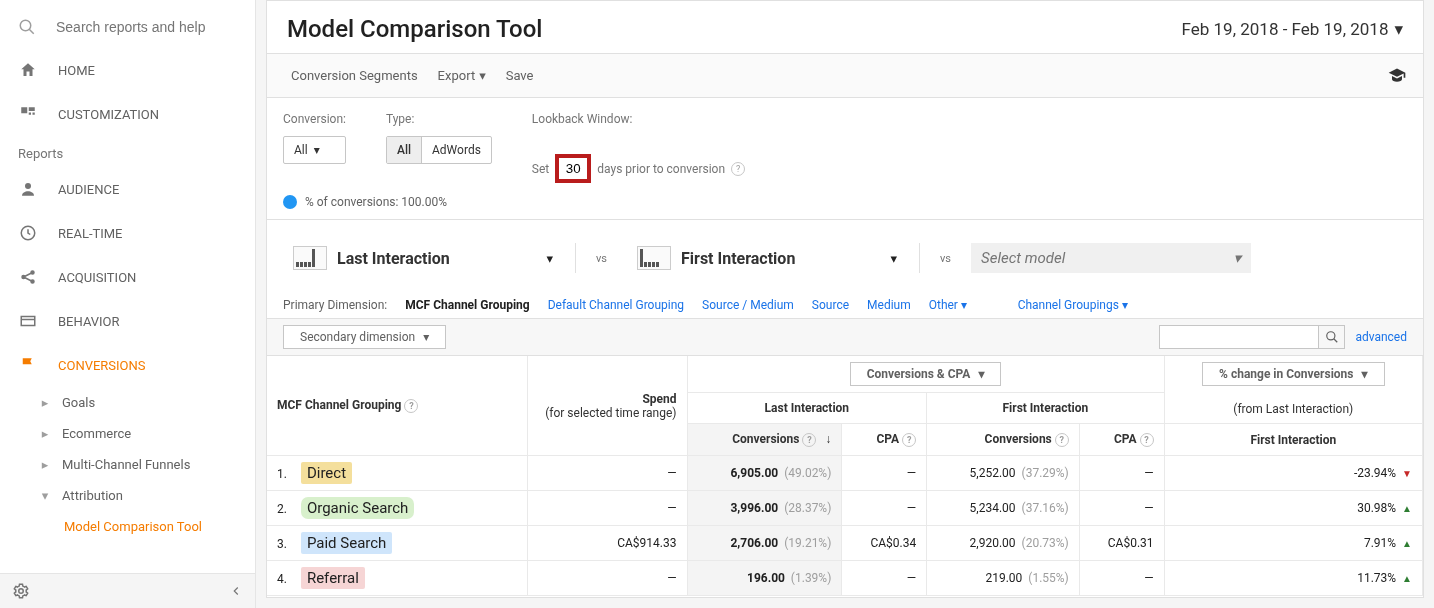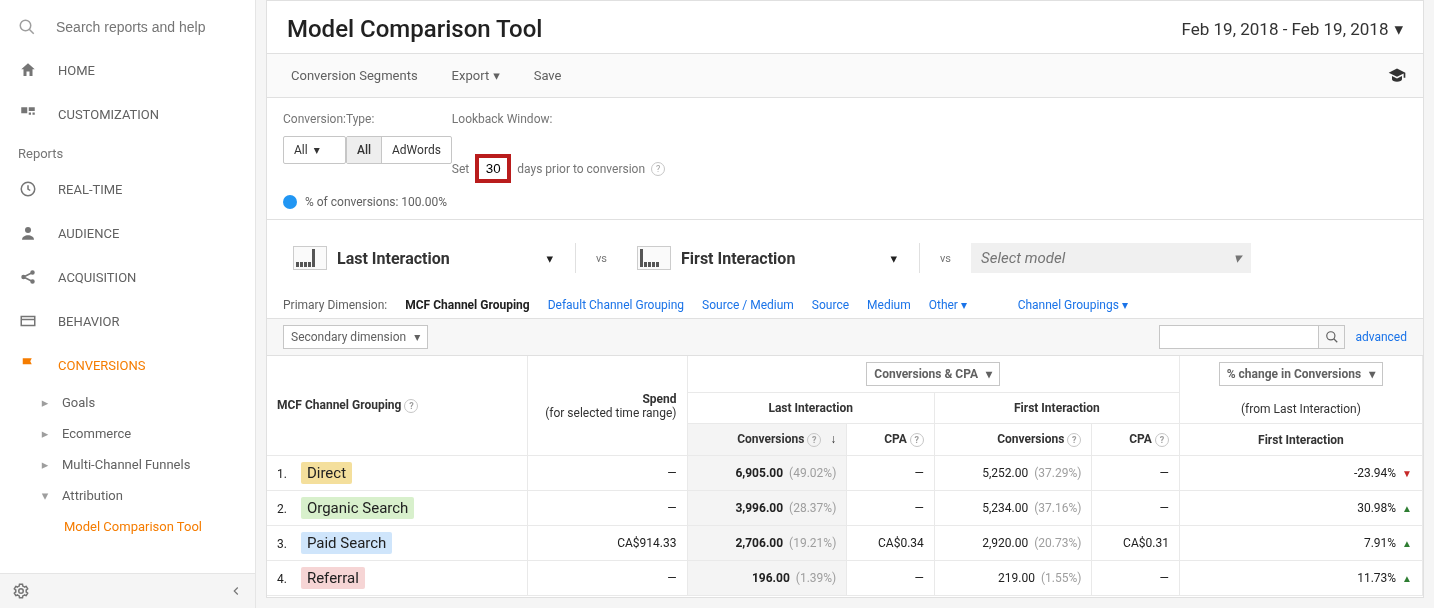--- a/index.html
+++ b/index.html
@@ -17,24 +17,24 @@
   .sub-item { display: flex; align-items: center; gap: 10px; padding: 8px 6px; color: #616161; font-size: 13px; cursor: pointer; }
   .sub-item .caret { width: 14px; display:flex; justify-content:center; color:#9e9e9e; }
   .sub-item.active { color: #f57c00; font-weight: 400; }
   .sub-sub { padding-left: 26px; }
   .sidebar-footer { margin-top: auto; border-top: 1px solid #e5e5e5; display: flex; align-items: center; justify-content: space-between; padding: 8px 12px; color: #757575; background: #f5f5f5; }
   .main { flex: 1; display: flex; flex-direction: column; background: #f5f5f5; }
   .content-card { background: #fff; margin: 0 10px 10px 10px; border: 1px solid #e0e0e0; flex:1; display:flex; flex-direction:column; }
   .title-row { display: flex; justify-content: space-between; align-items: center; padding: 14px 20px 10px; background:#fff; }
   .title-row h1 { font-size: 24px; font-weight: 500; color: #212121; }
   .date-range { display:flex; align-items:center; gap:6px; font-size:17px; color:#333; cursor:pointer; }
-  .toolbar { display: flex; align-items: center; padding: 10px 16px; border-top: 1px solid #e0e0e0; border-bottom: 1px solid #e0e0e0; color: #616161; gap: 18px; background:#fafafa; }
+  .toolbar { display: flex; align-items: center; padding: 10px 16px; border-top: 1px solid #e0e0e0; border-bottom: 1px solid #e0e0e0; color: #616161; gap: 4px; background:#fafafa; }
   .toolbar .tb-item { padding: 4px 8px; cursor: pointer; display:flex; align-items:center; gap:4px; }
   .toolbar .grad-icon { margin-left:auto; }
-  .config-row { display:flex; padding: 14px 16px 6px; color:#757575; font-size:12px; align-items:flex-start;}
+  .config-row { display:flex; padding: 14px 16px 6px; gap: 40px; color:#757575; font-size:12px; align-items:flex-start;}
   .config-group { display:flex; flex-direction:column; gap:6px; }
   .btn-group { display:flex; border:1px solid #c6c6c6; border-radius:2px; margin-top:4px; }
   .btn-group .seg { padding: 6px 10px; font-size:12px; color:#333; cursor:pointer; border-right:1px solid #c6c6c6; display:flex; align-items:center; gap:6px;}
   .btn-group .seg:last-child{ border-right:none;}
   .btn-group .seg.sel { background:#eee; font-weight:500;}
   .lookback { display:flex; align-items:center; gap:6px; margin-top:22px; }
   .lookback input { width:36px; text-align:center; border:4px solid #b91c1c; padding:3px 2px; }
   .help-icon { display:inline-flex; width:14px; height:14px; border:1px solid #c6c6c6; border-radius:50%; font-size:9px; align-items:center; justify-content:center; color:#9e9e9e; }
   .pct-row { padding: 6px 16px 10px; display:flex; align-items:center; gap:8px; font-size:12px; color:#616161; border-bottom:1px solid #e0e0e0;}
   .pie-mini { width:14px; height:14px; border-radius:50%; background:#2196f3; }
@@ -44,36 +44,36 @@
   .model-label { font-size:16px; font-weight:700; color:#333; display:flex; align-items:center; gap:10px;}
   .mini-chart { width:34px; height:24px; border:1px solid #ccc; display:flex; align-items:flex-end; padding:2px; gap:1px; background:#fafafa;}
   .mini-chart span { width:3px; background:#555; }
   .vs { font-size:11px; color:#757575; padding:0 8px; align-self:center;}
   .sep-v { width:1px; height:30px; background:#e0e0e0;}
   .dims-row { display:flex; align-items:center; gap:18px; padding: 14px 16px 6px; font-size:12px; border-bottom:1px solid #e0e0e0;text-align:right;}
   .dims-row .lbl { color:#616161;}
   .dim-link { color:#1a73e8; cursor:pointer; }
   .dim-active { color:#212121; font-weight:700;}
   .sec-row { display:flex; align-items:center; justify-content:space-between; padding:6px 16px; border-bottom:1px solid #e0e0e0; background:#f7f7f7;}
-  .dropdown { border:1px solid #c6c6c6; background:#fff; padding:4px 7px; font-size:12px; color:#616161; display:flex; align-items:flex-start; gap:8px; cursor:pointer;}
+  .dropdown { border:1px solid #c6c6c6; background:#fff; padding:4px 16px; font-size:12px; color:#616161; display:flex; align-items:flex-start; gap:8px; cursor:pointer;}
   .search-box { display:flex; align-items:center; gap:10px;padding-left:36px;}
   .search-box input { border:1px solid #c6c6c6; width:160px; height:24px; padding:0 4px;}
   .search-box .mag { border:1px solid #c6c6c6; border-left:none; width:26px; height:24px; display:flex; align-items:center; justify-content:center; color:#616161; cursor:pointer;}
   .adv-link { color:#1a73e8; font-size:12px; cursor:pointer;}
   table { width:100%; border-collapse:collapse; font-size:12px; }
   th, td { border-right:1px solid #e9e9e9; border-bottom:1px solid #e9e9e9; padding:8px 10px; }
   th { background:#fff; font-weight:700; color:#333; }
   .hdr-group { text-align:center; }
   .right { text-align:right; }
   .col-sort { background:#f4f4f4; }
   .num-bold { font-weight:700; }
   .pct-grey { color:#9e9e9e; }
   .chip { padding:2px 6px; border-radius:2px; font-size:15px; }
   .chip.gold { background:#f4df9c; }
-  .chip.green { background:#d8f0cc; }
+  .chip.green { background:#d8f0cc;border-radius:7px; }
   .chip.blue { background:#cfe5fb; }
   .chip.pink { background:#f6d5d5; }
   .arrow-up { color:#2e7d32; font-size:10px;}
   .arrow-down { color:#c62828; font-size:10px;}
   svg { display:block; }
 </style>
 </head>
 <body>
 
 <div class="layout">
@@ -106,35 +106,35 @@
             <rect x="18" y="10" width="3" height="3"></rect>
           </svg>
         </span>
       <span>CUSTOMIZATION</span>
     </div>
 
     <div class="reports-label">Reports</div>
 
     <div class="nav-item">
       <span class="ic">
+          <svg width="18" height="18" viewBox="0 0 24 24" fill="#757575">
+            <circle cx="12" cy="8" r="4"></circle>
+            <path d="M4 21c0-4 4-6 8-6s8 2 8 6z"></path>
+          </svg>
+        </span>
+      <span>AUDIENCE</span>
+    </div>
+    <div class="nav-item">
+      <span class="ic">
           <svg width="18" height="18" viewBox="0 0 24 24" fill="none" stroke="#757575" stroke-width="2">
             <circle cx="12" cy="12" r="9"></circle>
             <path d="M12 7v5l3 2"></path>
           </svg>
         </span>
       <span>REAL-TIME</span>
-    </div>
-    <div class="nav-item">
-      <span class="ic">
-          <svg width="18" height="18" viewBox="0 0 24 24" fill="#757575">
-            <circle cx="12" cy="8" r="4"></circle>
-            <path d="M4 21c0-4 4-6 8-6s8 2 8 6z"></path>
-          </svg>
-        </span>
-      <span>AUDIENCE</span>
     </div>
     <div class="nav-item">
       <span class="ic">
           <svg width="18" height="18" viewBox="0 0 24 24" fill="none" stroke="#757575" stroke-width="2">
             <circle cx="6" cy="12" r="2" fill="#757575"></circle>
             <circle cx="18" cy="6" r="2" fill="#757575"></circle>
             <circle cx="18" cy="18" r="2" fill="#757575"></circle>
             <line x1="8" y1="11" x2="16" y2="7"></line>
             <line x1="8" y1="13" x2="16" y2="17"></line>
           </svg>

